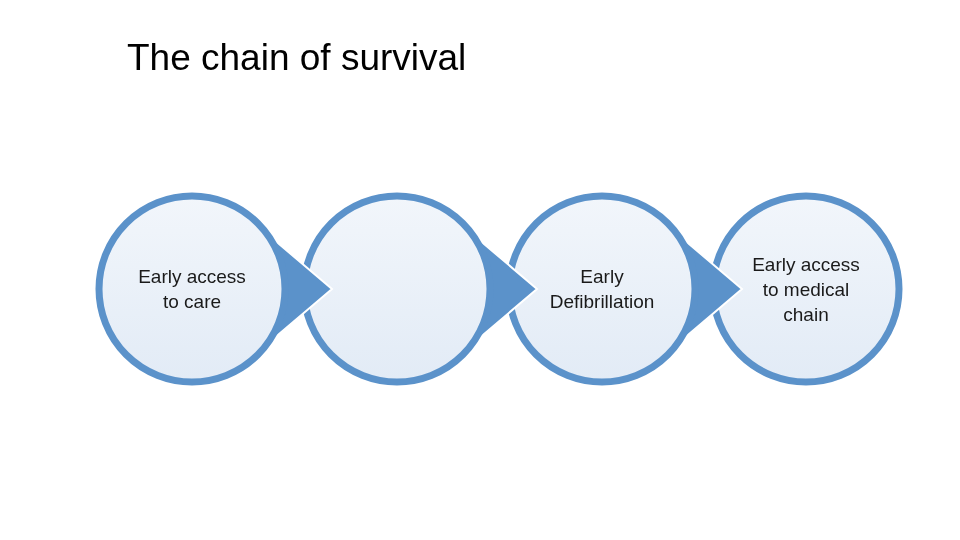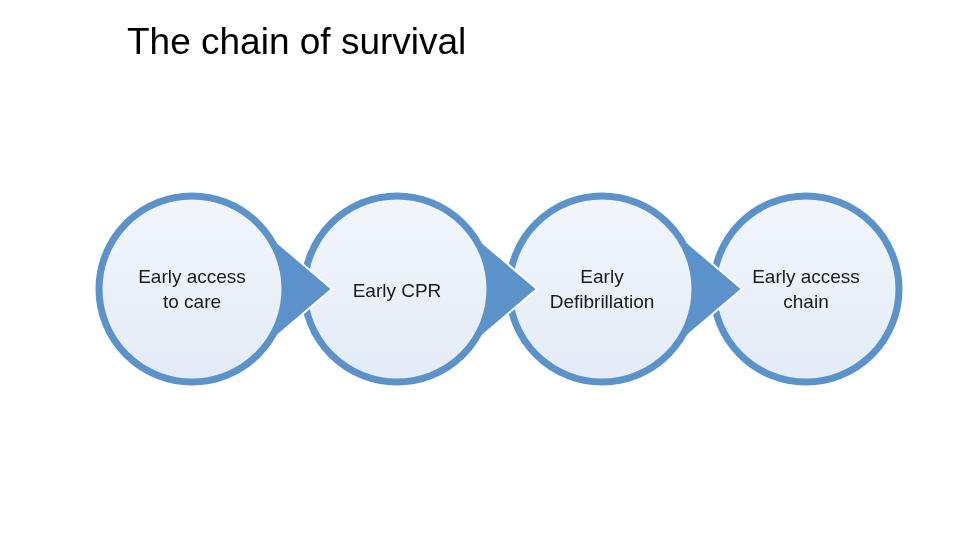--- a/index.html
+++ b/index.html
@@ -6,21 +6,21 @@
   body{
     width:960px;height:540px;
     background:#ffffff;
     font-family:"Liberation Sans","DejaVu Sans",sans-serif;
     overflow:hidden;
   }
   .slide{
     position:relative;width:960px;height:540px;background:#ffffff;overflow:hidden;
   }
   .slide-title{
-    position:absolute;left:127px;top:22px;
+    position:absolute;left:127px;top:38px;
     font-size:37px;line-height:40px;color:#000000;
     white-space:nowrap;letter-spacing:0;text-align:right;
   }
   svg.chain-diagram{position:absolute;left:0;top:0;}
   .step-label{
     position:absolute;
     transform:translate(-50%,-50%);
     width:180px;
     display:flex;flex-direction:column;align-items:center;justify-content:center;
     text-align:center;
@@ -56,27 +56,25 @@
     <polygon points="232,204 332,289 232,374" fill="#5B92CA" stroke="#FFFFFF" stroke-width="2"></polygon>
 
     <circle cx="192" cy="289" r="93" fill="url(#circFill)" stroke="#5B92CA" stroke-width="7"></circle>
   </svg>
 
   <div class="step-label" style="left:192px;top:289px">
       <span>Early access</span>
       <span>to care</span>
     </div>
 
-  <div class="step-label" style="left:397px;top:290px">
-      <span>Early CPR</span>
-    </div>
 
   <div class="step-label" style="left:602px;top:289px">
       <span>Early</span>
       <span>Defibrillation</span>
     </div>
 
   <div class="step-label" style="left:806px;top:289px">
       <span>Early access</span>
+      <span>to medical</span>
       <span>chain</span>
     </div>
 
 </div>
 
 </body></html>

